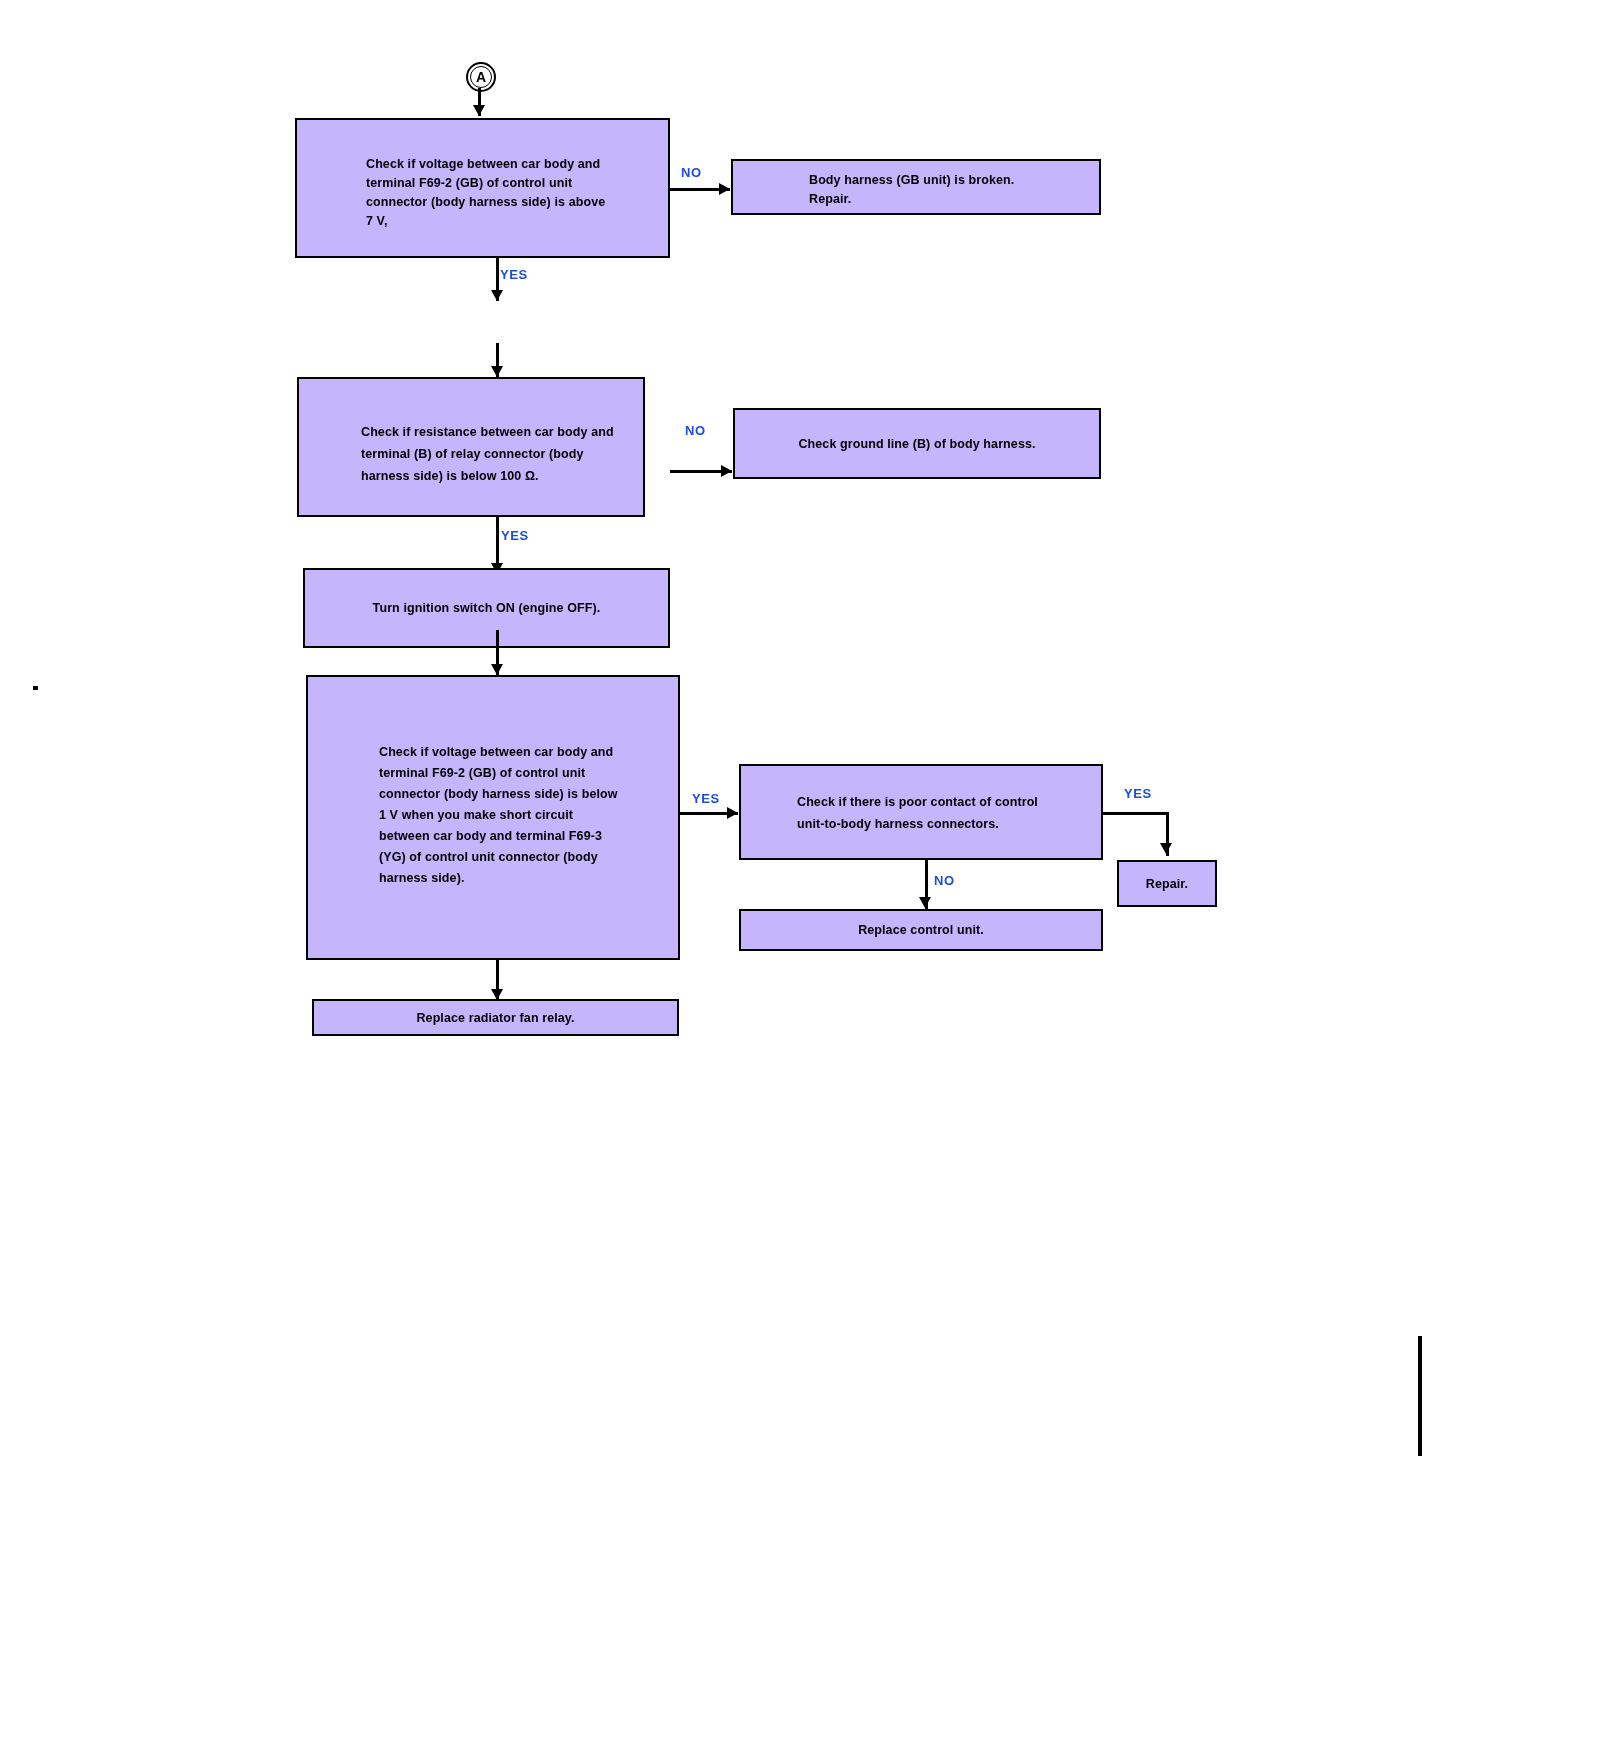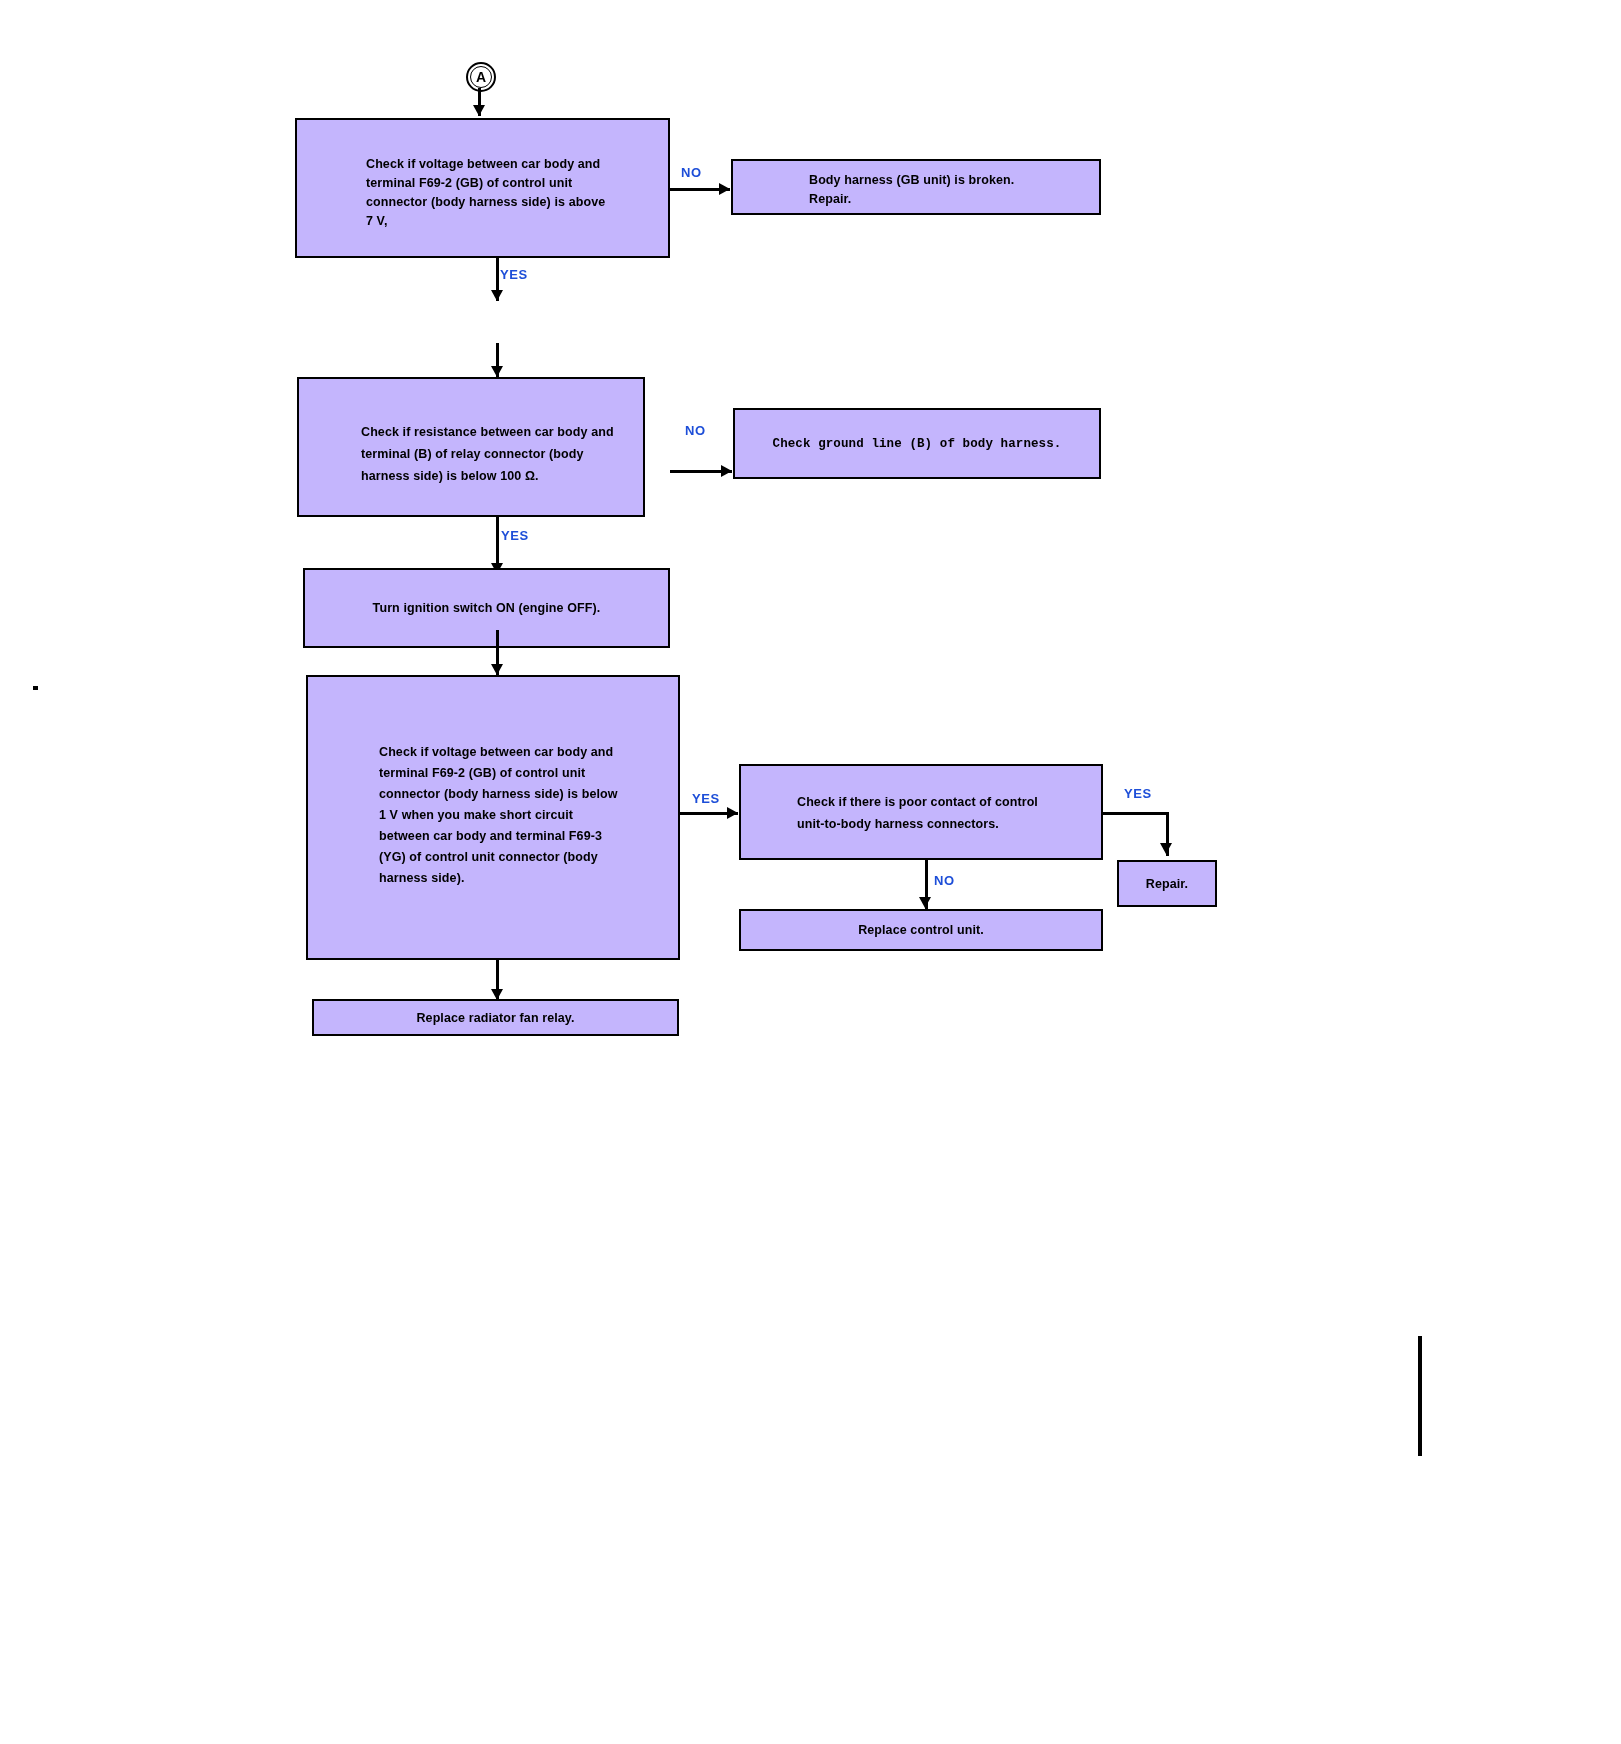--- a/index.html
+++ b/index.html
@@ -152,21 +152,21 @@
   <div class="box" style="left:297px; top:377px; width:348px; height:140px; font-size:12.5px; line-height:22px;">
     <span class="txt" style="left:62px; top:42px;">Check if resistance between car body and
 terminal (B) of relay connector (body
 harness side) is below 100 Ω.</span>
   </div>
 
   <div class="hline" style="left:670px; top:470px; width:62px;"></div>
   <div class="arrow-right" style="left:721px; top:465px;"></div>
   <div class="branch-label" style="left:685px; top:423px; font-size:13px;">NO</div>
 
-  <div class="box center-text" style="left:733px; top:408px; width:368px; height:71px; font-size:12.5px;font-family:Liberation Mono, monospace;">
+  <div class="box center-text" style="left:733px; top:408px; width:368px; height:71px; font-size:12.5px;">
     <span class="txt">Check ground line (B) of body harness.</span>
   </div>
 
   <div class="vline" style="left:496px; top:517px; height:58px;"></div>
   <div class="arrow-down" style="left:491px; top:563px;"></div>
   <div class="branch-label" style="left:501px; top:528px; font-size:13px;">YES</div>
 
   <div class="box center-text" style="left:303px; top:568px; width:367px; height:80px; font-size:12.5px;">
     <span class="txt">Turn ignition switch ON (engine OFF).</span>
   </div>

